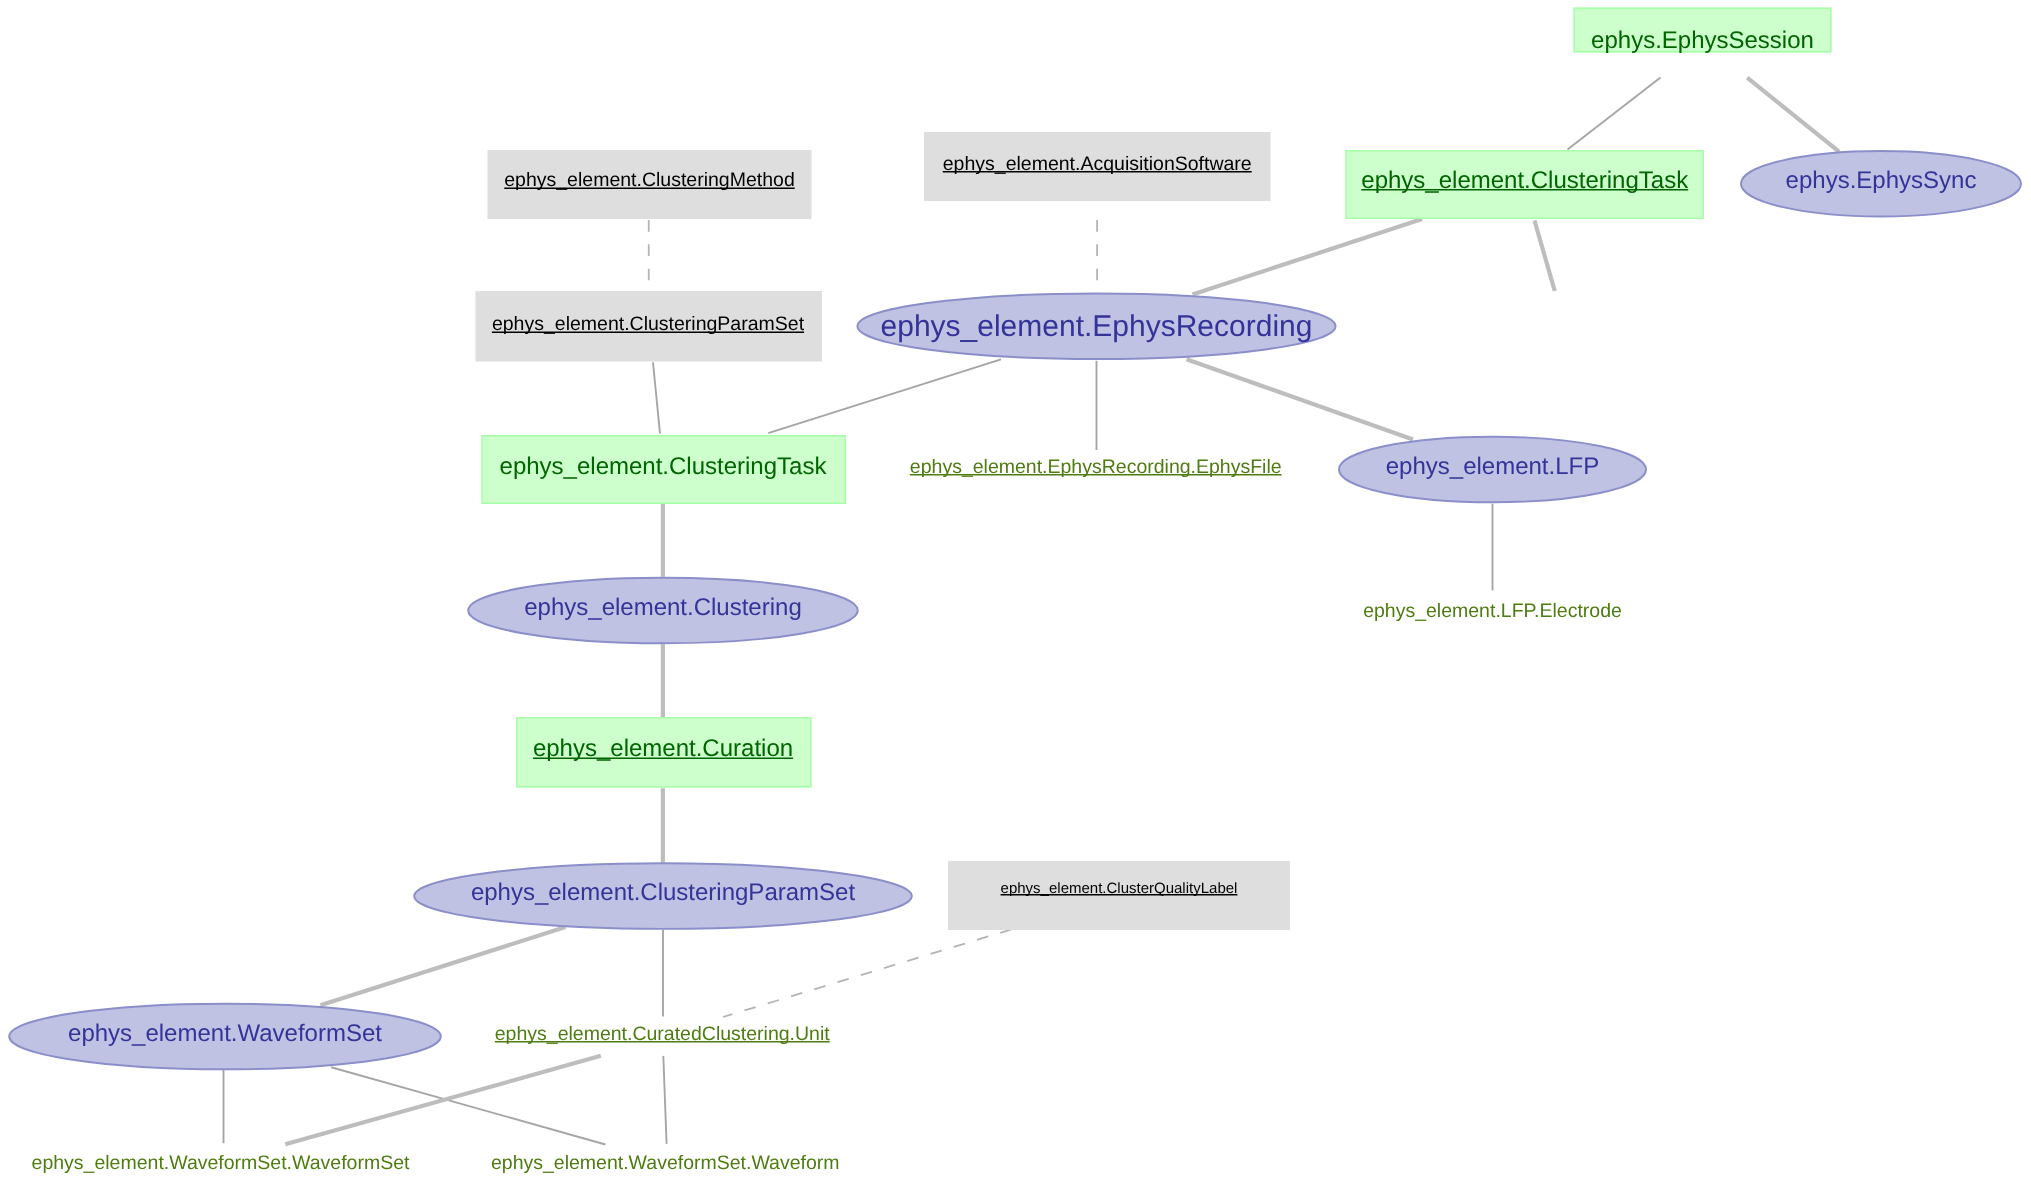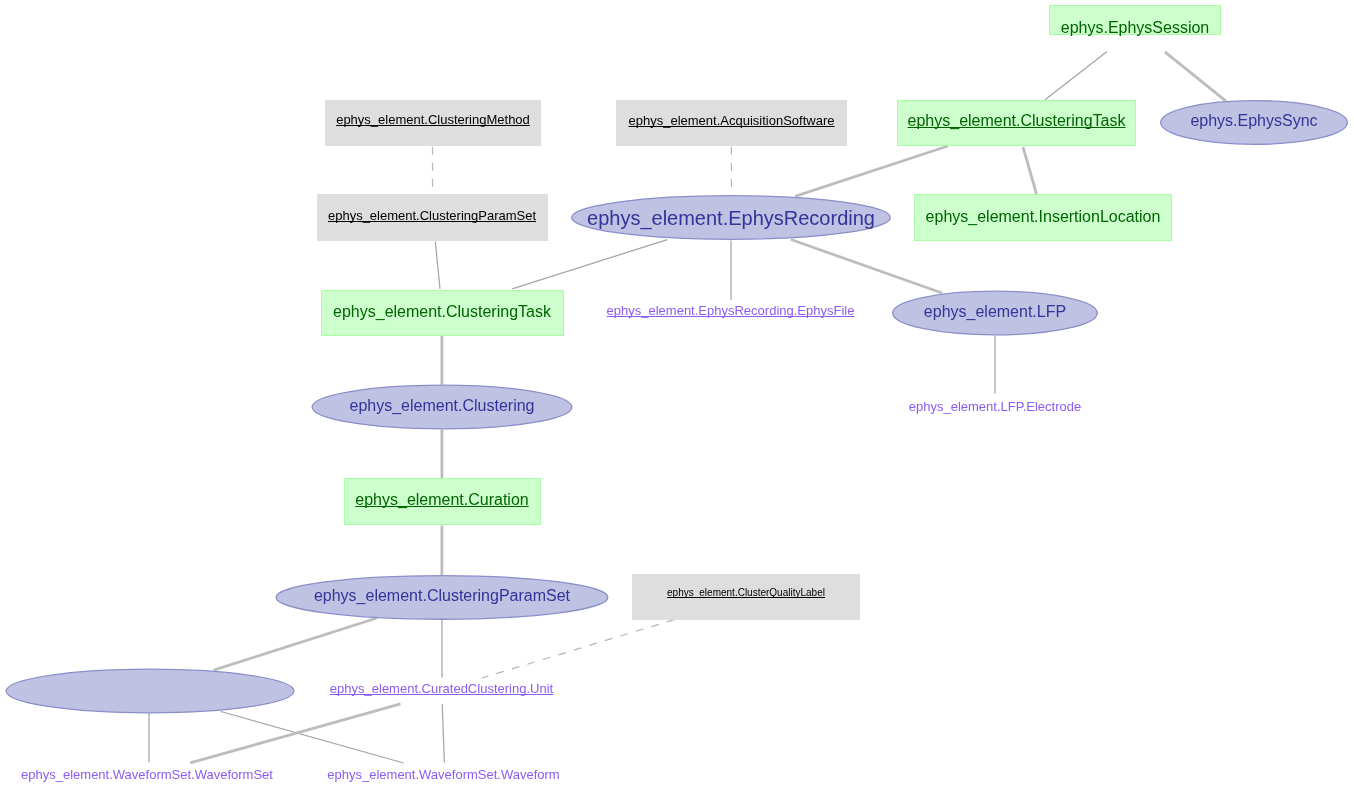--- a/index.html
+++ b/index.html
@@ -6,21 +6,21 @@
   #canvas{position:relative;width:1354px;height:793px;background:#ffffff;overflow:hidden;
           font-family:"Liberation Sans",sans-serif;}
   #shapes{position:absolute;left:0;top:0;}
   .node{position:absolute;box-sizing:border-box;}
   .node .lbl{position:absolute;left:0;width:100%;text-align:center;line-height:1;white-space:nowrap;
              display:block;transform:translateZ(0);}
   .box-green{background:#ccffcc;border:1px solid #a6ffa6;}
   .box-green .lbl{color:#006400;}
   .box-gray{background:#dedede;}
   .box-gray .lbl{color:#000000;}
-  .plain .lbl{color:#8b5cf6;}
+  .plain .lbl{color:#4d7c0f;}
   .ellipse .lbl{color:#333399;}
   .ul{text-decoration:underline;text-decoration-skip-ink:none;
       text-underline-offset:1px;text-decoration-thickness:1.2px;}
 </style>
 </head>
 <body>
 
 <div id="canvas">
 <svg id="shapes" width="1354" height="793" viewBox="0 0 1354 793">
 <g>
@@ -60,25 +60,22 @@
     </div>
 <div class="node box-green" style="left:897px;top:100px;width:239px;height:46px;">
       <span class="lbl ul" style="top:12.2px;font-size:16px;">ephys_element.ClusteringTask</span>
     </div>
 <div class="node ellipse" style="left:1160px;top:100px;width:188px;height:45px;">
       <span class="lbl" style="top:13.2px;font-size:16px;">ephys.EphysSync</span>
     </div>
 <div class="node box-gray" style="left:325px;top:100px;width:216px;height:46px;">
       <span class="lbl ul" style="top:13.4px;font-size:13px;">ephys_element.ClusteringMethod</span>
     </div>
-<div class="node box-gray" style="left:616px;top:100px;width:231px;height:46px;text-decoration:underline;">
+<div class="node box-gray" style="left:616px;top:88px;width:231px;height:46px;text-decoration:underline;">
       <span class="lbl ul" style="top:13.6px;font-size:13px;">ephys_element.AcquisitionSoftware</span>
-    </div>
-<div class="node box-green" style="left:914px;top:194.3px;width:258px;height:47px;">
-      <span class="lbl" style="top:14.2px;font-size:16px;">ephys_element.InsertionLocation</span>
     </div>
 <div class="node ellipse" style="left:571px;top:195px;width:320px;height:45px;">
       <span class="lbl" style="top:13.2px;font-size:20px;">ephys_element.EphysRecording</span>
     </div>
 <div class="node box-gray" style="left:316.5px;top:194px;width:231px;height:47px;">
       <span class="lbl ul" style="top:14.6px;font-size:13px;">ephys_element.ClusteringParamSet</span>
     </div>
 <div class="node box-green" style="left:320.5px;top:289.5px;width:243px;height:46px;">
       <span class="lbl" style="top:13.7px;font-size:16px;">ephys_element.ClusteringTask</span>
     </div>
@@ -96,20 +93,23 @@
     </div>
 <div class="node box-green" style="left:343.5px;top:478.2px;width:197px;height:47px;">
       <span class="lbl ul" style="top:13px;font-size:16px;">ephys_element.Curation</span>
     </div>
 <div class="node ellipse" style="left:275.5px;top:574.9px;width:333px;height:45px;">
       <span class="lbl" style="top:13.2px;font-size:16px;">ephys_element.ClusteringParamSet</span>
     </div>
 <div class="node box-gray" style="left:632px;top:573.6px;width:228px;height:46px;">
       <span class="lbl ul" style="top:14.2px;font-size:10px;">ephys_element.ClusterQualityLabel</span>
     </div>
+<div class="node ellipse" style="left:5.5px;top:668.5px;width:289px;height:45px;">
+      <span class="lbl" style="top:13.2px;font-size:16px;">ephys_element.WaveformSet</span>
+    </div>
 <div class="node plain" style="left:328.5px;top:681px;width:226px;height:16px;">
       <span class="lbl ul" style="top:0.6px;font-size:13px;">ephys_element.CuratedClustering.Unit</span>
     </div>
 <div class="node plain" style="left:15px;top:766.4px;width:264px;height:16px;">
       <span class="lbl" style="top:1.2px;font-size:13px;">ephys_element.WaveformSet.WaveformSet</span>
     </div>
 <div class="node plain" style="left:325.5px;top:766.4px;width:236px;height:16px;">
       <span class="lbl" style="top:1.2px;font-size:13px;">ephys_element.WaveformSet.Waveform</span>
     </div>
 </div>

